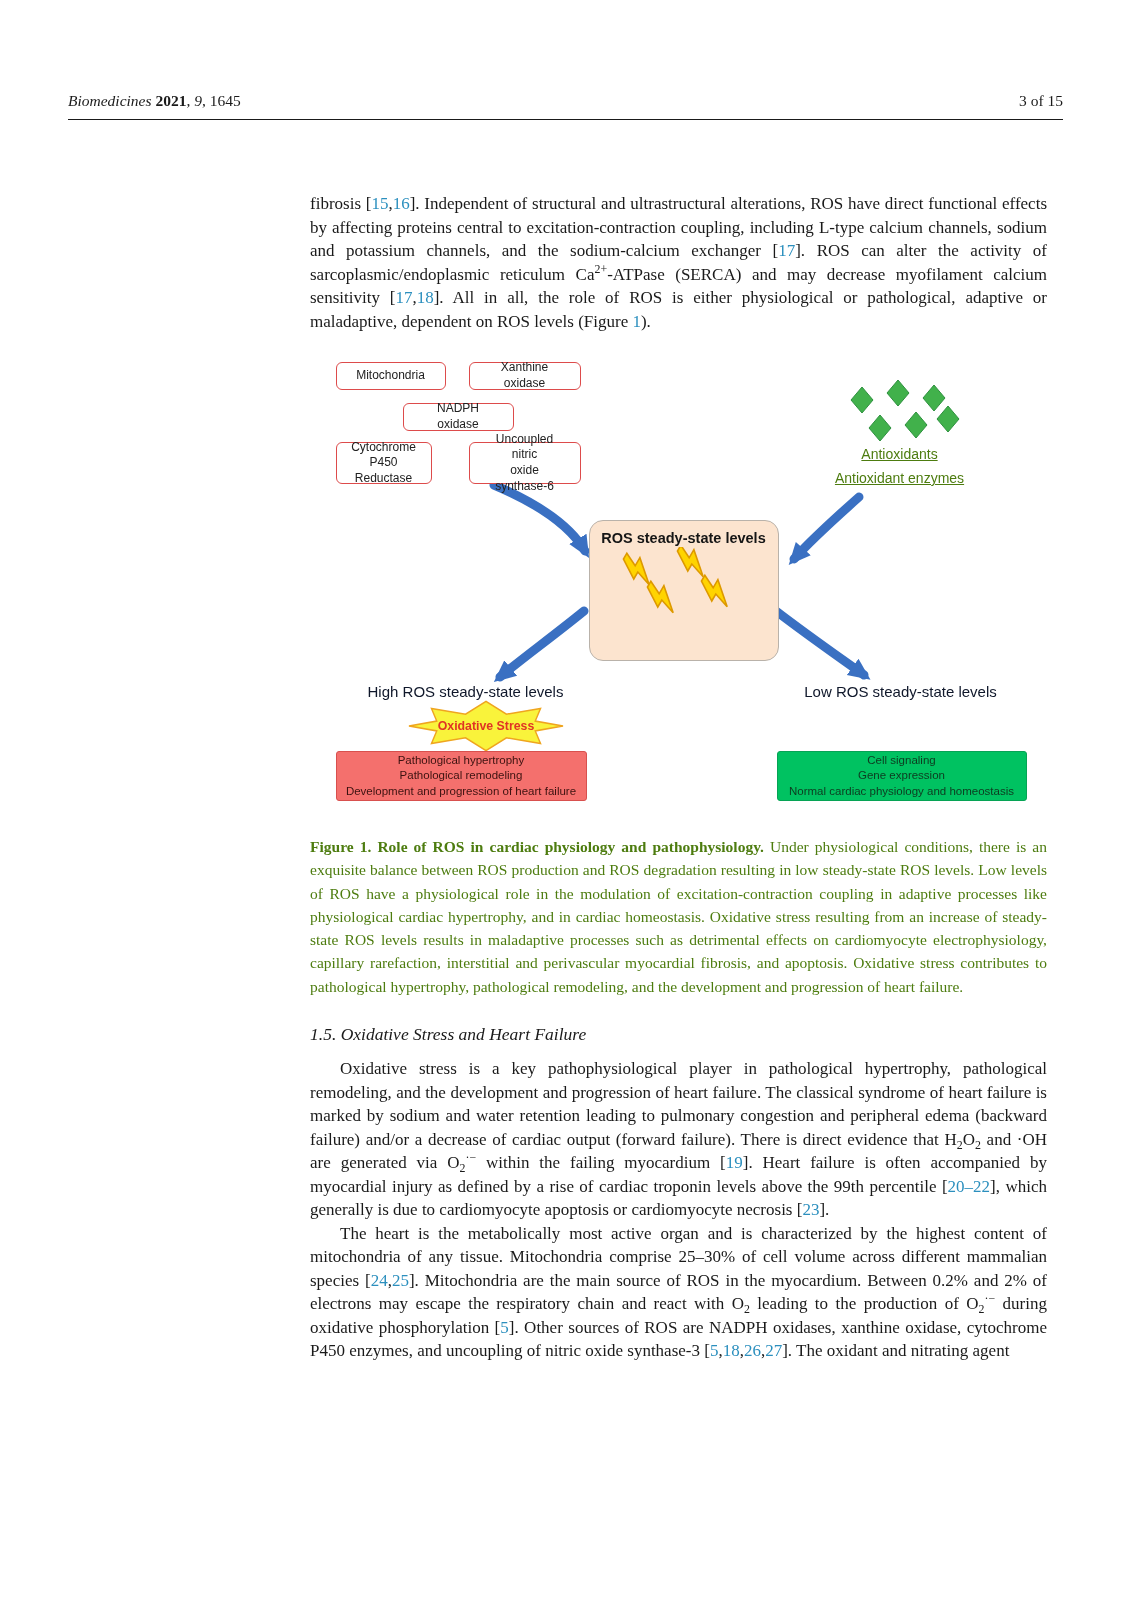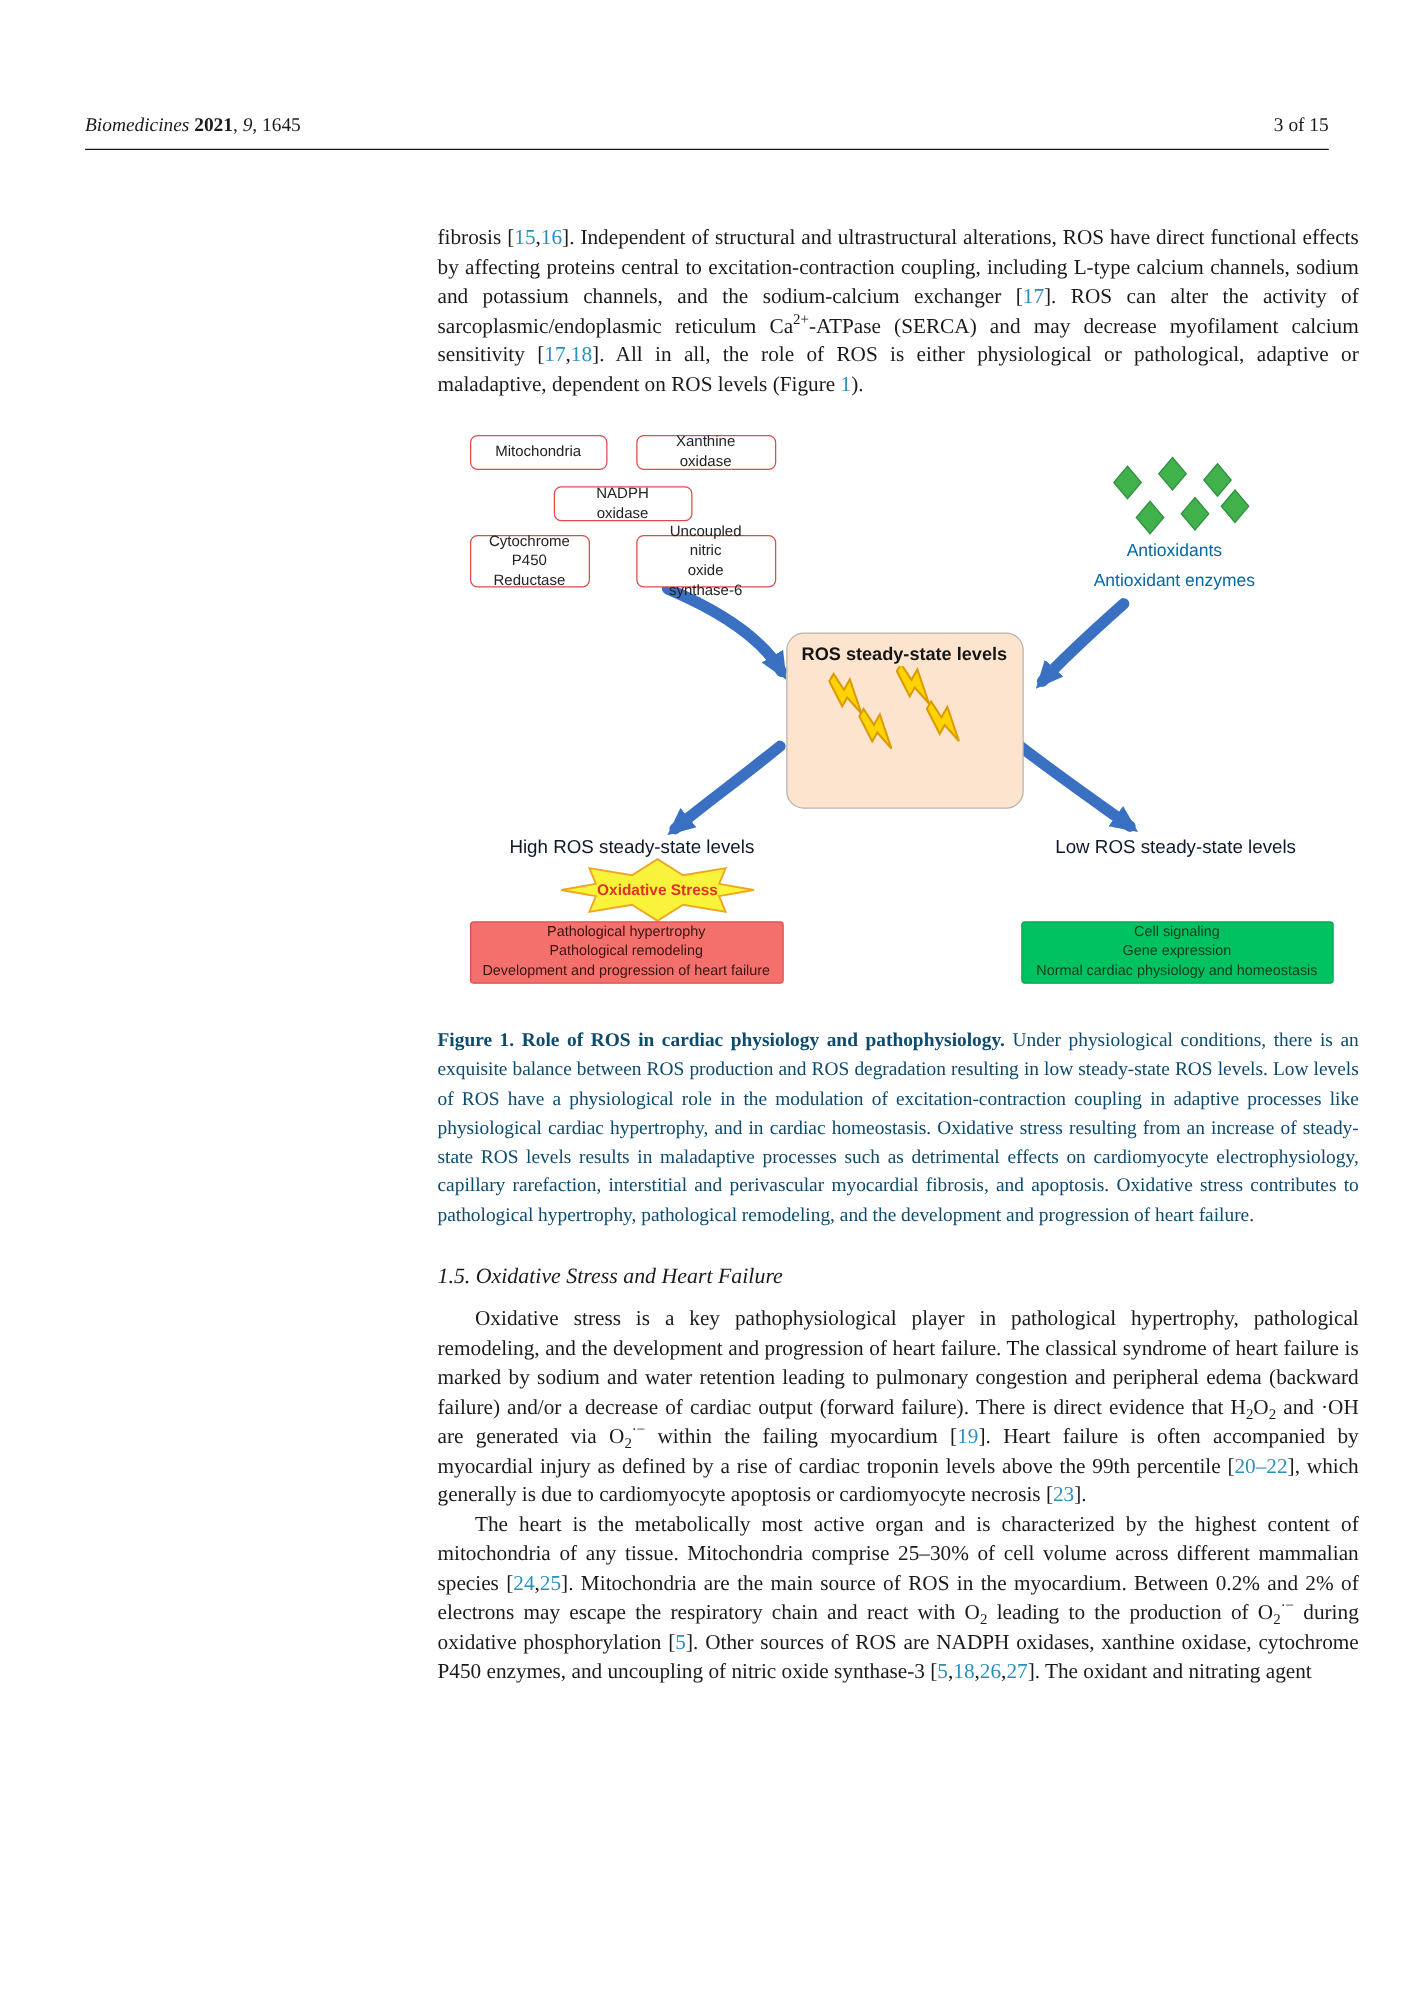--- a/index.html
+++ b/index.html
@@ -9,21 +9,21 @@
     font-family:"Liberation Serif", serif; color:#1a1a1a;
     overflow:hidden;
   }
   .page-header {
     position:absolute; top:92px; left:68px; right:68px;
     display:flex; justify-content:space-between; align-items:flex-end;
     font-size:15.5px; border-bottom:1px solid #1a1a1a; padding-bottom:9px;
   }
   .page-header em { font-style:italic; }
   .page-header b { font-weight:bold; }
-  .content { position:absolute; left:310px; width:737px; top:178px;margin-left:40px; }
+  .content { position:absolute; left:310px; width:737px; top:192px; }
   p.body-text { font-size:17px; line-height:23.5px; text-align:justify; }
   p.body-text.indent { text-indent:30px; }
   sup { font-size:0.7em; vertical-align:super; line-height:0; }
   sub { font-size:0.7em; vertical-align:sub; line-height:0; }
   a.cite { color:#2b8fbe; text-decoration:none; cursor:pointer; }
   .section-heading {
     font-style:italic; font-weight:normal; font-size:17.5px;
     margin-top:26px; margin-bottom:12px;
   }
   
@@ -33,21 +33,21 @@
     font-family:"Liberation Sans", sans-serif;
   }
   .fig-overlay { position:absolute; left:0; top:0; pointer-events:none; }
   .src-box {
     position:absolute; border:1.5px solid #dd4b4b; border-radius:6px;
     background:#fff; display:flex; align-items:center; justify-content:center;
     text-align:center; font-size:12px; line-height:1.3; color:#222;
     white-space:pre-line; padding:1px 20px;
   }
   .side-label {
-    position:absolute; text-align:center; font-size:14px; color:#0369a1;
+    position:absolute; text-align:center; font-size:14px; color:#4d7c0f;text-decoration:underline;
   }
   .ros-box {
     position:absolute; left:265px; top:163px; width:190px; height:141px;
     background:#fce4cf; border:1px solid #b9b2aa; border-radius:14px;
     text-align:center;
   }
   .ros-title { font-size:14.5px; font-weight:bold; color:#151515; padding-top:9px; }
   .bolts { display:block; margin-top:1px; }
   .level-label {
     position:absolute; text-align:center; font-size:15px; font-weight:500; color:#0f172a;
@@ -55,21 +55,21 @@
   .starburst { position:absolute; }
   .outcome {
     position:absolute; display:flex; align-items:center; justify-content:center;
     text-align:center; font-size:11.5px; line-height:1.35; border-radius:3px;
     white-space:pre-line; padding:2px 4px;
   }
   .outcome.red  { background:#f4706d; border:1px solid #d8504e; color:#3c1210; }
   .outcome.green{ background:#00c261; border:1px solid #06a355; color:#0d3b20; }
   .fig-caption {
     display:block; margin-top:18px; font-size:15.5px; line-height:23.3px;
-    text-align:justify; color:#0c4a6e;
+    text-align:justify; color:#4d7c0f;
   }
   .fig-caption b { font-weight:bold; }
 </style>
 </head>
 <body>
 
 <header class="page-header">
   <div><em>Biomedicines </em><b>2021</b><span>, </span><em>9</em><span>, 1645</span></div>
   <div>3 of 15</div>
 </header>

